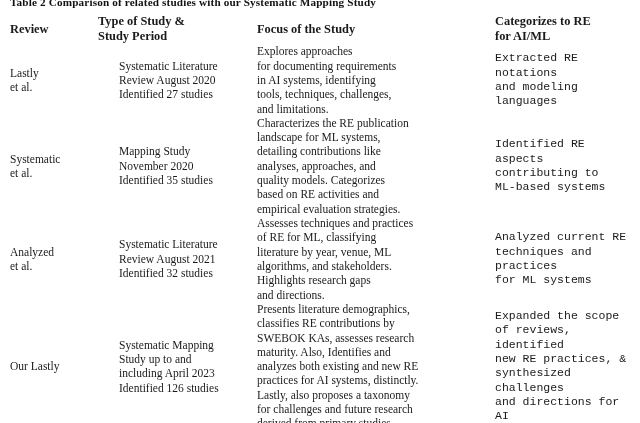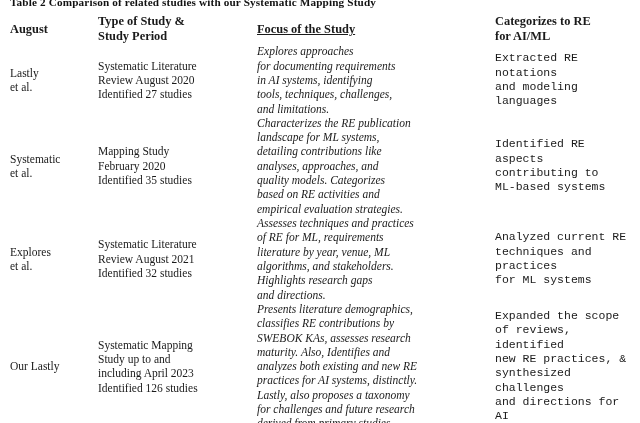--- a/index.html
+++ b/index.html
@@ -61,27 +61,27 @@
   .midrule > td { border-top: 0.9px solid #555; }
 
   .bodyrow td {
     font-size: 11.5px;
     line-height: 1.245;
     padding: 6px 0 6px 0;
   }
 
   
   .p1 { padding-left: 10px; padding-right: 6px; display: block; }
-  .p2 { padding-left: 8px;  padding-right: 8px; display: block; }
-  .p3 { padding-left: 10px; padding-right: 8px; display: block; font-style: italic; }
+  .p2 { padding-left: 8px;  padding-right: 8px; display: block; margin-left: 21px; }
+  .p3 { padding-left: 10px; padding-right: 8px; display: block; }
   .p4 { padding-left: 10px; padding-right: 6px; display: block; font-family: Liberation Mono, monospace; }
 
   .hdr-pad1 { padding-left: 10px; display: block; }
   .hdr-pad2 { padding-left: 8px;  display: block; }
-  .hdr-pad3 { padding-left: 10px; display: block; text-decoration: underline; }
+  .hdr-pad3 { padding-left: 10px; display: block; }
   .hdr-pad4 { padding-left: 10px; display: block; }
 
   .cellblock { white-space: pre-line; }
 </style>
 </head>
 <body>
 
 <div class="page">
 
   <div class="caption">Table 2  Comparison of related studies with our Systematic Mapping Study</div>
@@ -89,21 +89,21 @@
   <table class="tbl">
     <colgroup>
       <col class="c1">
         <col class="c2">
         <col class="c3">
         <col class="c4">
     </colgroup>
     <thead>
       <tr class="headrow">
         <th>
-          <span class="hdr-pad1 cellblock">August</span>
+          <span class="hdr-pad1 cellblock">Review</span>
         </th>
         <th>
           <span class="hdr-pad2 cellblock">Type of Study &amp;
 Study Period</span>
         </th>
         <th>
           <span class="hdr-pad3 cellblock">Focus of the Study</span>
         </th>
         <th>
           <span class="hdr-pad4 cellblock">Categorizes to RE
@@ -136,52 +136,52 @@
         </td>
       </tr>
 
       <tr class="bodyrow midrule">
         <td>
           <span class="p1 cellblock">Systematic
 et al.</span>
         </td>
         <td>
           <span class="p2 cellblock">Mapping Study
-February 2020
+November 2020
 Identified 35 studies</span>
         </td>
         <td>
           <span class="p3 cellblock">Characterizes the RE publication
 landscape for ML systems,
 detailing contributions like
 analyses, approaches, and
 quality models. Categorizes
 based on RE activities and
 empirical evaluation strategies.</span>
         </td>
         <td>
           <span class="p4 cellblock">Identified RE aspects
 contributing to
 ML-based systems</span>
         </td>
       </tr>
 
       <tr class="bodyrow midrule">
         <td>
-          <span class="p1 cellblock">Explores
+          <span class="p1 cellblock">Analyzed
 et al.</span>
         </td>
         <td>
           <span class="p2 cellblock">Systematic Literature
 Review August 2021
 Identified 32 studies</span>
         </td>
         <td>
           <span class="p3 cellblock">Assesses techniques and practices
-of RE for ML, requirements
+of RE for ML, classifying
 literature by year, venue, ML
 algorithms, and stakeholders.
 Highlights research gaps
 and directions.</span>
         </td>
         <td>
           <span class="p4 cellblock">Analyzed current RE
 techniques and practices
 for ML systems</span>
         </td>

